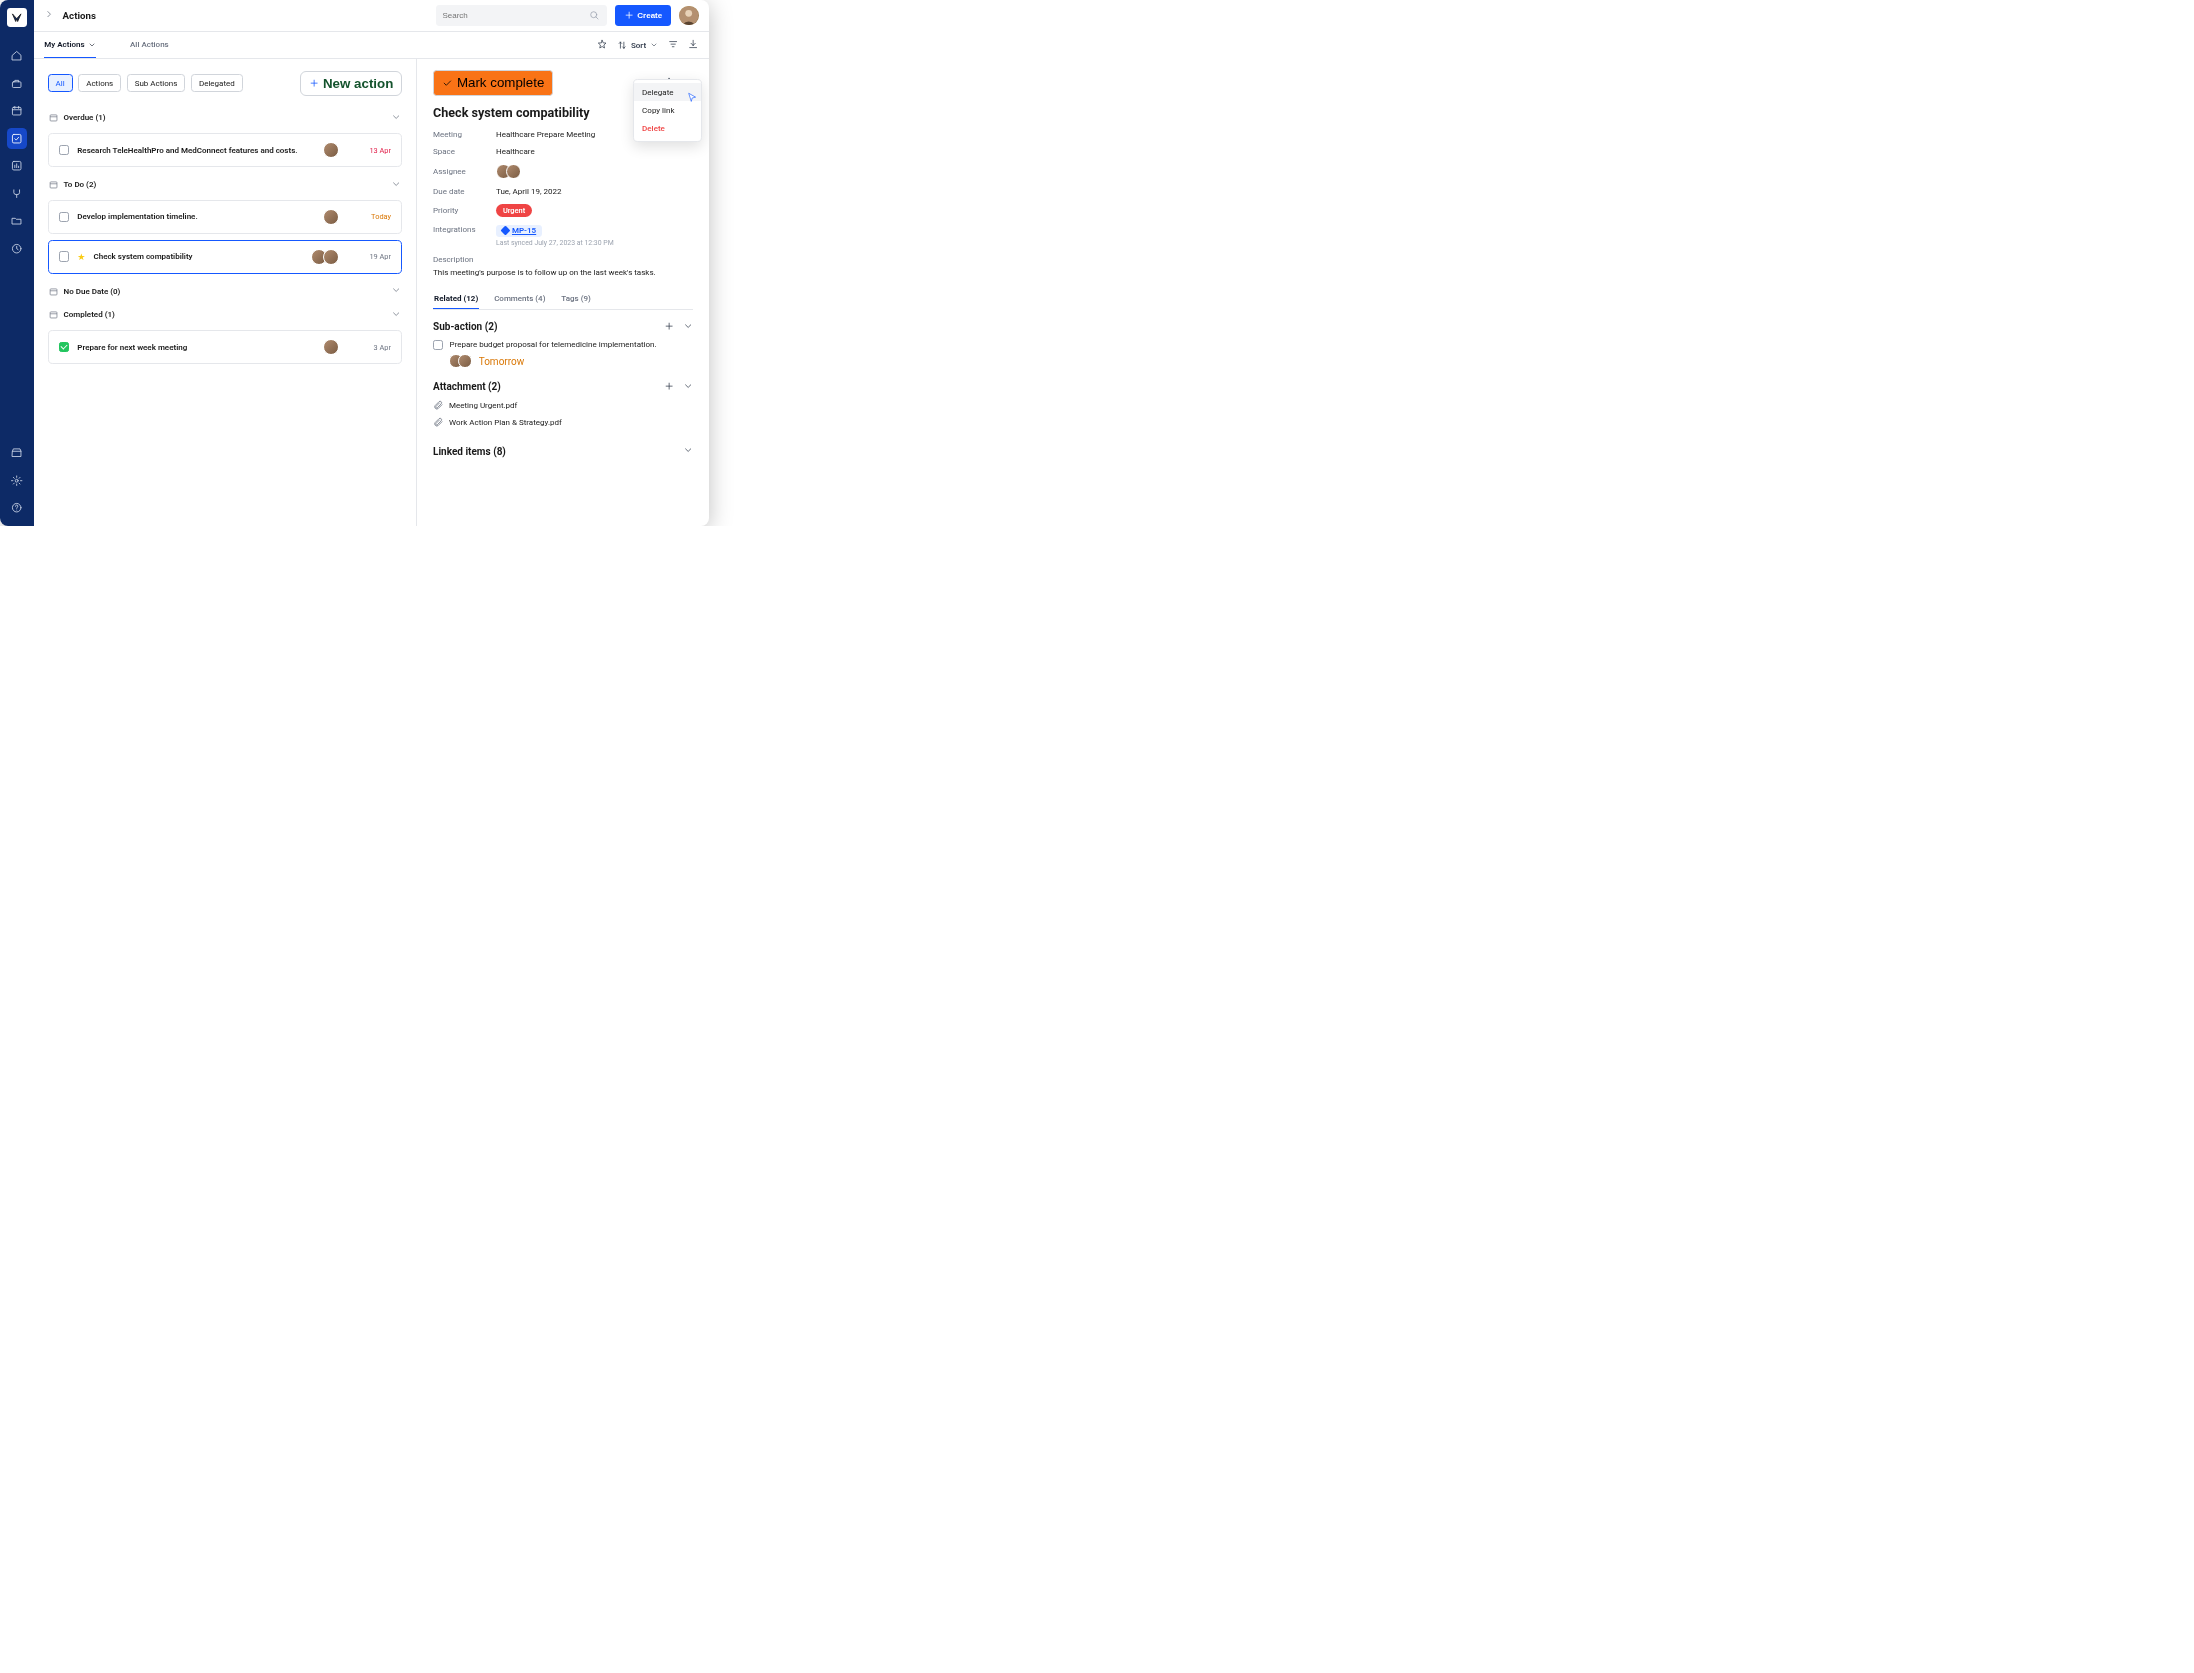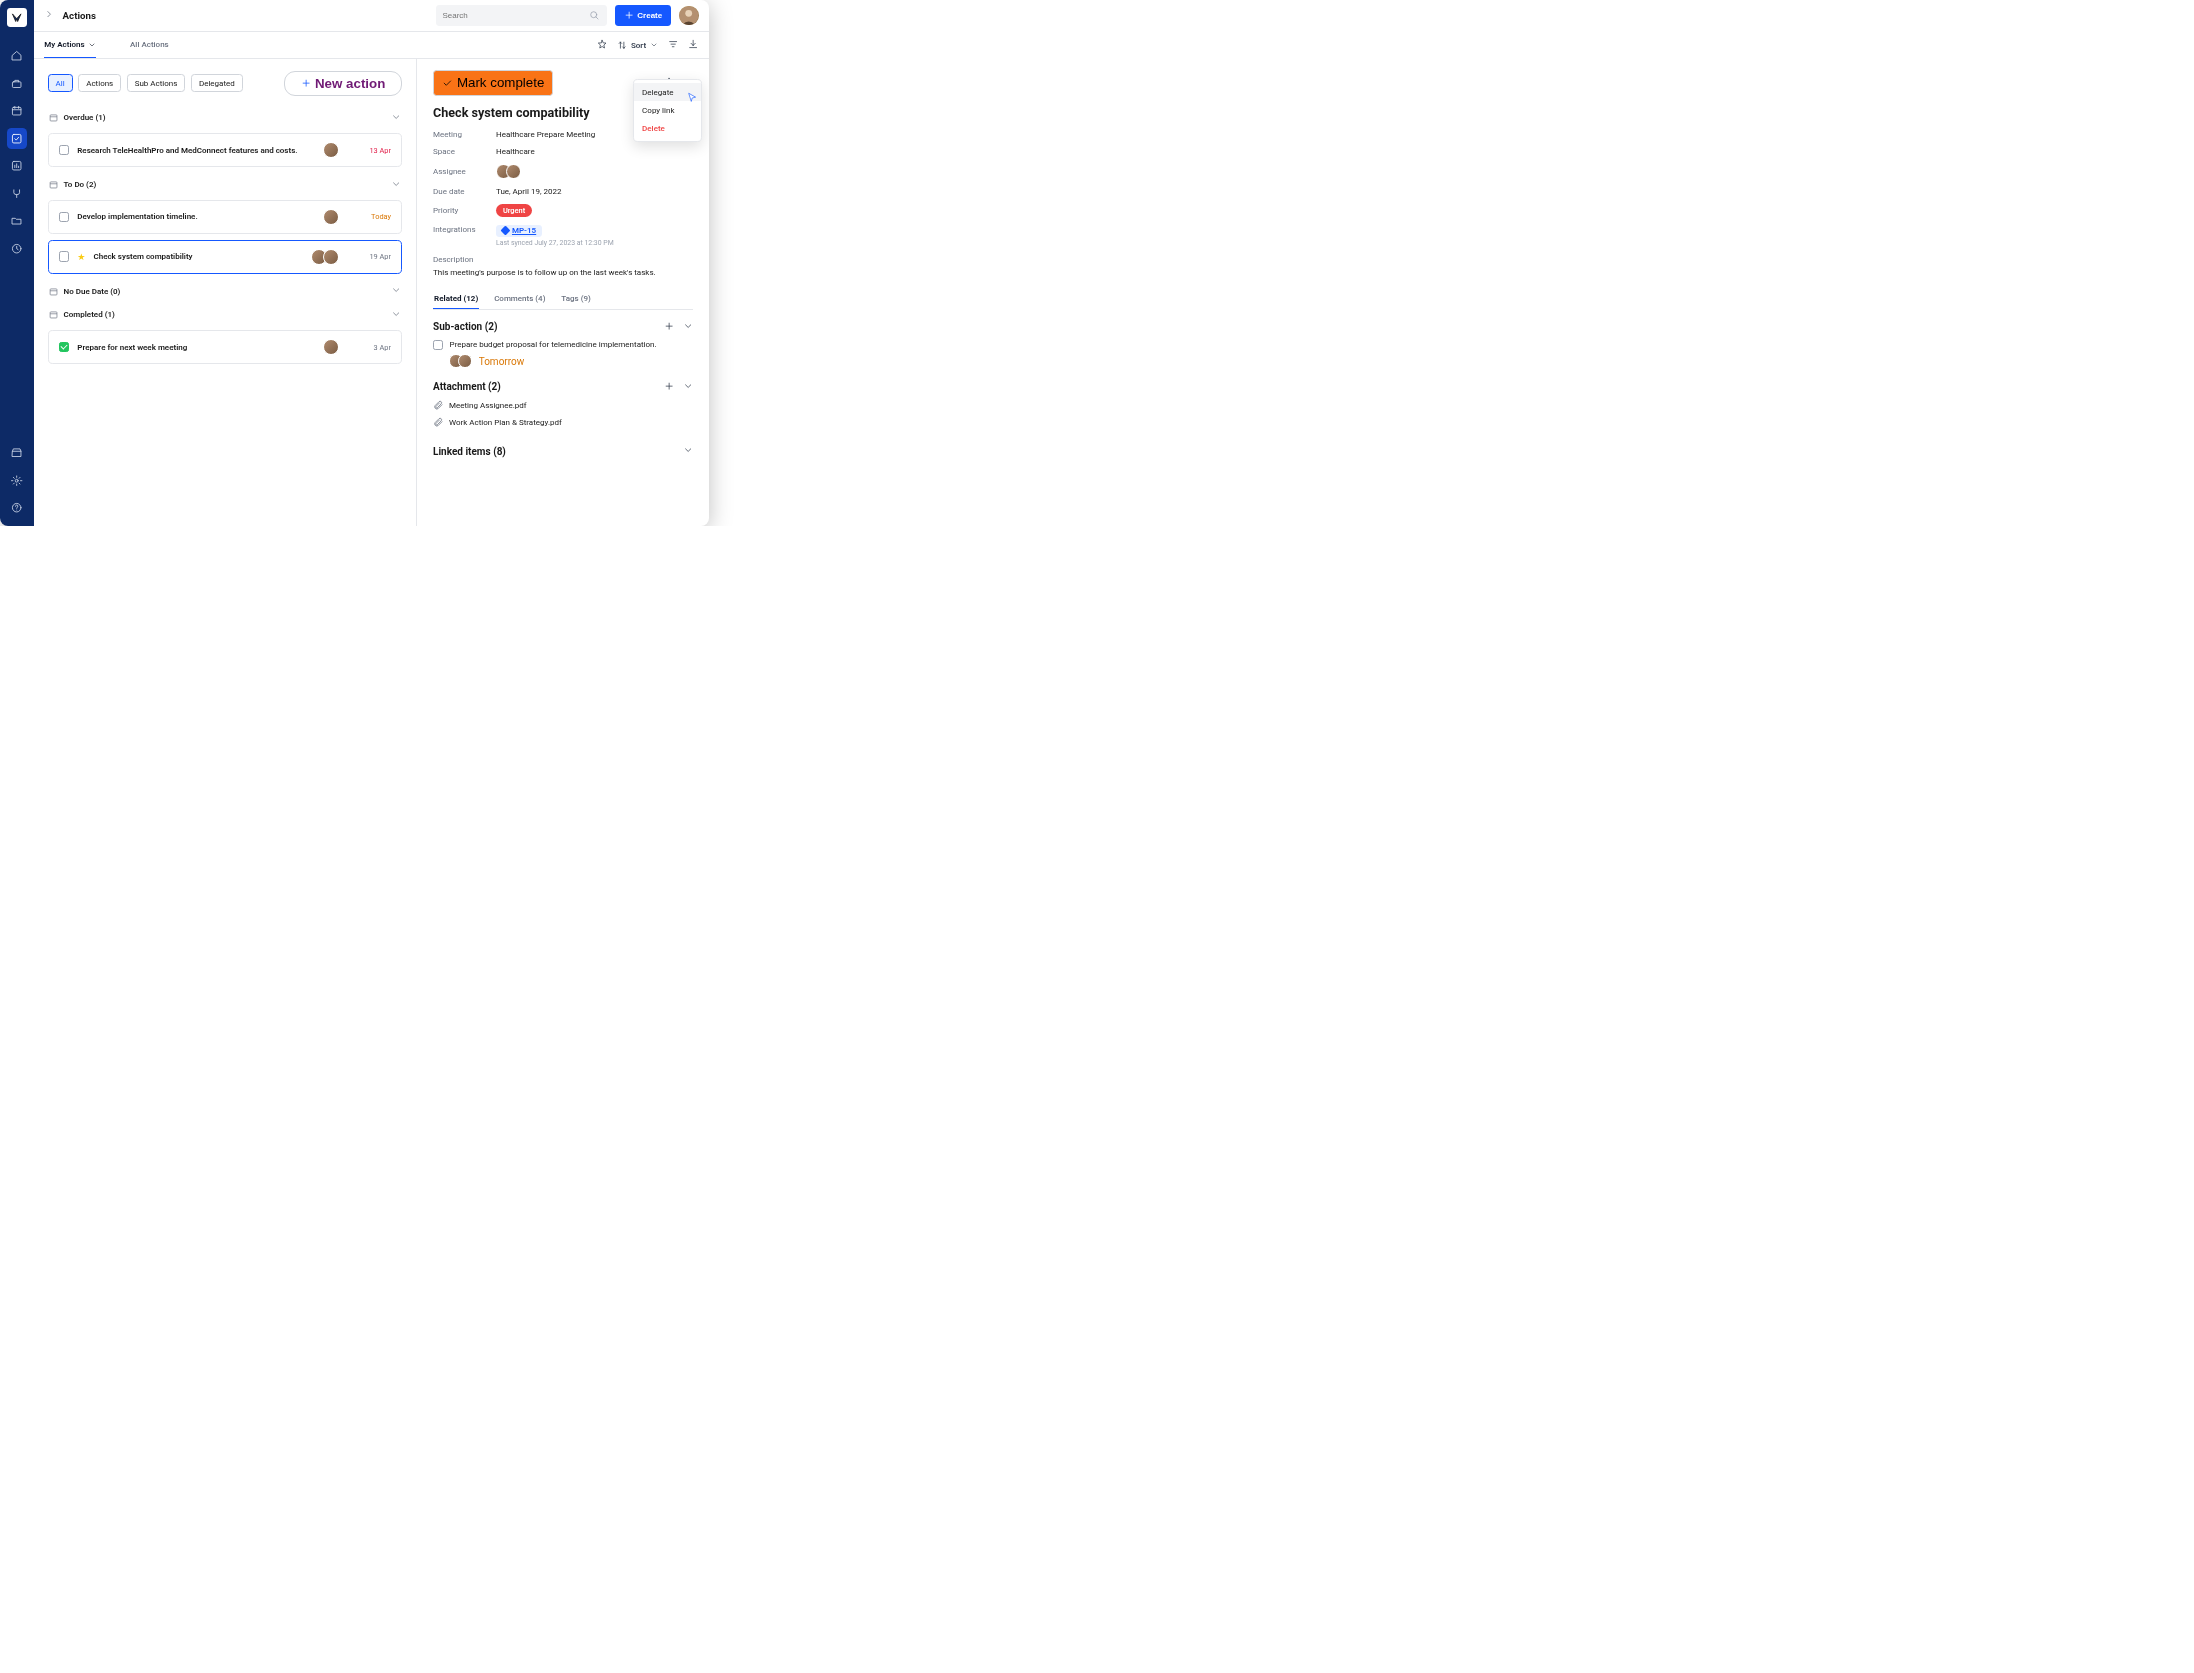--- a/index.html
+++ b/index.html
@@ -147,23 +147,23 @@
     background:#fff;
   }
   .chip.active {
     background:#e8f0ff;
     border-color:#1558ff;
     color:#1558ff;
   }
   .new-action-btn {
     margin-left:auto;
     border:0.6px solid #d1d5db;
-    border-radius:11px;
-    padding:4px 16px;
-    color:#701a75;
+    border-radius:6px;
+    padding:4px 8px;
+    color:#14532d;
     font-weight:600;
     background:#fff;
     display:flex;align-items:center;gap:3.4px;
     cursor:pointer;
   }
 
   
   .section-header {
     display:flex; align-items:center; gap:5.7px;
     padding:5.7px 1.1px;
@@ -622,21 +622,21 @@
                 </svg></span>
             <span><svg class="ic" viewBox="0 0 24 24">
                   <path d="M6 9 L12 15 L18 9"></path>
                 </svg></span>
           </div>
         </div>
         <div class="attach-row">
           <span class="clip"><svg class="ic" viewBox="0 0 24 24">
                 <path d="M21 11 L12 20 a5 5 0 0 1 -7 -7 L14 4 a3.5 3.5 0 0 1 5 5 L10 18 a2 2 0 0 1 -3 -3 L15 7"></path>
               </svg></span>
-          <span>Meeting Assignee.pdf</span>
+          <span>Meeting Urgent.pdf</span>
         </div>
         <div class="attach-row">
           <span class="clip"><svg class="ic" viewBox="0 0 24 24">
                 <path d="M21 11 L12 20 a5 5 0 0 1 -7 -7 L14 4 a3.5 3.5 0 0 1 5 5 L10 18 a2 2 0 0 1 -3 -3 L15 7"></path>
               </svg></span>
           <span>Work Action Plan &amp; Strategy.pdf</span>
         </div>
 
         <div class="group-header" style="margin-top:16px">
           <span>Linked items (8)</span>

